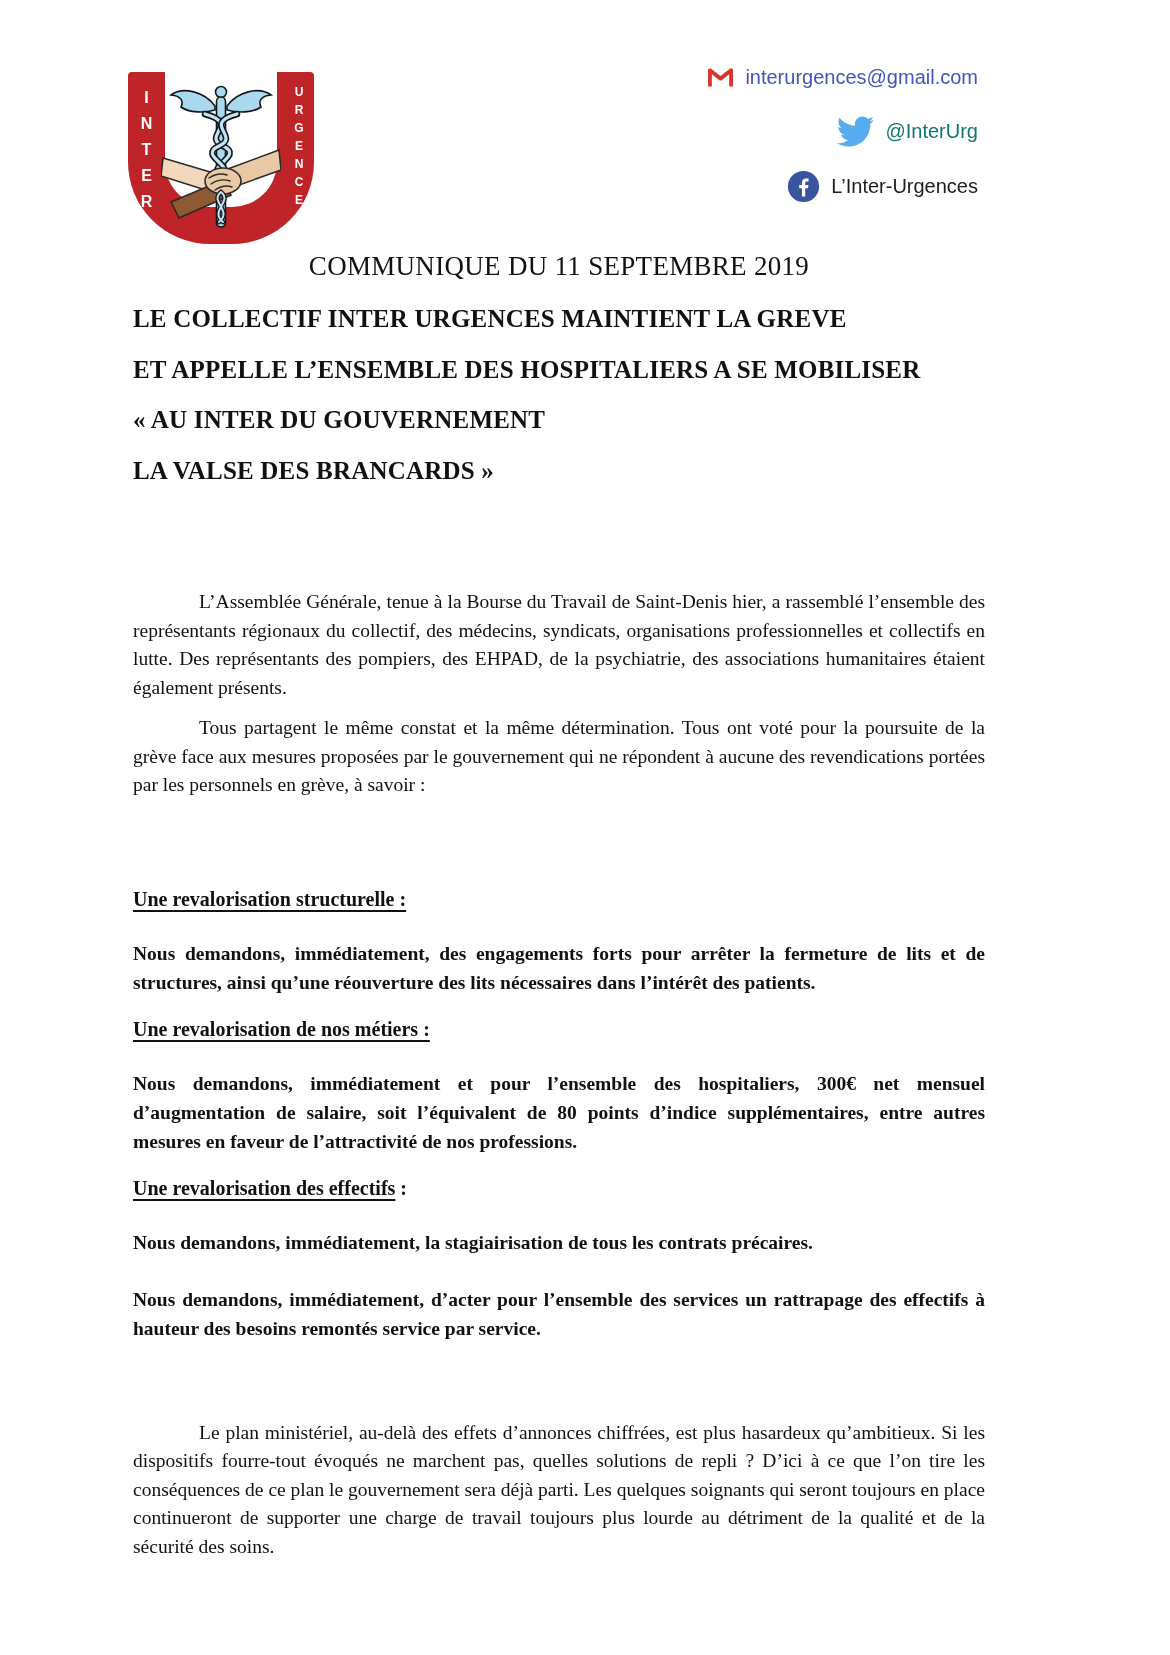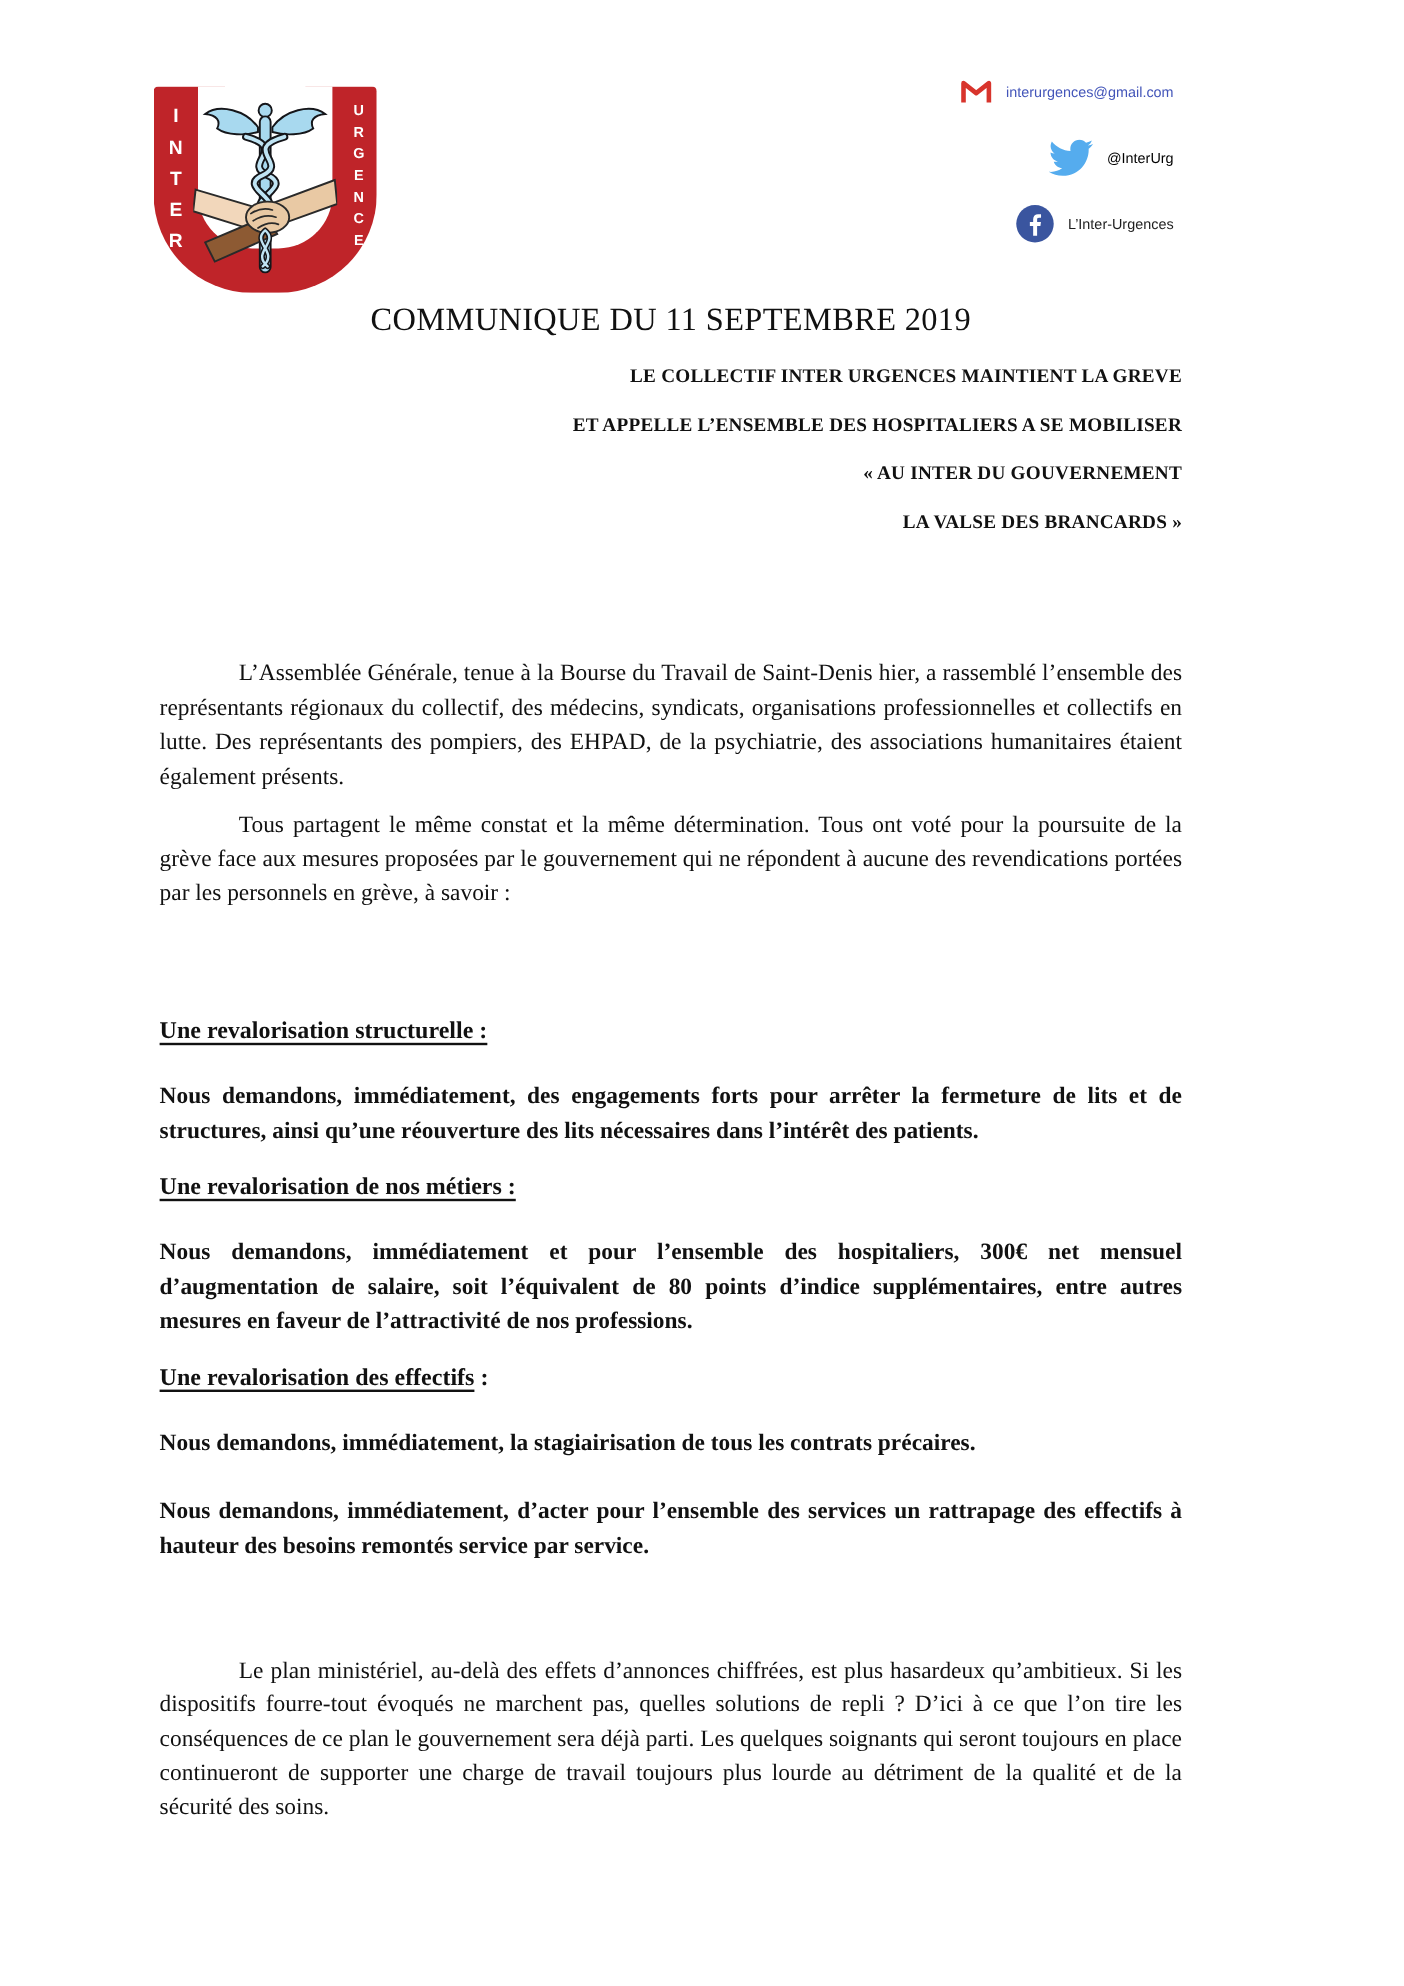--- a/index.html
+++ b/index.html
@@ -31,31 +31,31 @@
     color: #ffffff;
     font-family: "Liberation Sans", sans-serif;
     font-weight: bold;
     text-align: center;
   }
   .logo-vtext.left  { left: 9px;  top: 12px; height: 140px; font-size: 16px; letter-spacing: 9px; }
   .logo-vtext.right { right: 8px; top: 6px;  height: 158px; font-size: 12px; letter-spacing: 4px; }
   .logo-emblem { position: absolute; left: 33px; top: 8px; }
 
   
-  .contact { position: absolute; display: flex; align-items: center; gap: 11px; font-family: "Liberation Sans", sans-serif; font-size: 12px; }
+  .contact { position: absolute; display: flex; align-items: center; gap: 11px; font-family: "Liberation Sans", sans-serif; font-size: 20px; }
   .contact .icon { flex: 0 0 auto; display: inline-flex; }
   .contact.email    { top: 66px;  right: 192px; color: #4355b9; }
-  .contact.twitter  { top: 116px; right: 192px; color: #000000; }
+  .contact.twitter  { top: 116px; right: 192px; color: #0f766e; }
   .contact.facebook { top: 170px; right: 192px; color: #1c1c1c; }
   .contact.email .label { cursor: pointer; }
 
   
   .content { position: absolute; left: 133px; top: 0; width: 852px; }
   .date-line { margin: 251px 0 0; font-size: 27px; text-align: center; letter-spacing: 0.3px; }
-  .title { margin: 23px 0 0; font-size: 16px; font-weight: bold; text-align: right; line-height: 1.1; letter-spacing: 0.2px; }
+  .title { margin: 23px 0 0; font-size: 25px; font-weight: bold; text-align: left; line-height: 1.1; letter-spacing: 0.2px; }
   .body { margin: 0; font-size: 19.5px; line-height: 28.5px; text-align: justify; }
   .indent { text-indent: 66px; }
   .lead { margin-top: 104px; }
   .para-gap { margin-top: 12px; }
   .section-heading { margin: 21px 0 0; font-size: 20px; font-weight: bold; line-height: 1.15; }
   .gap-large { margin-top: 88px; }
   .hd-u { text-decoration: underline; text-decoration-thickness: 2px; text-underline-offset: 4px; }
   .demand { margin-top: 28px; font-weight: bold; line-height: 29px; }
   .closing { margin-top: 76px; }
 </style>

